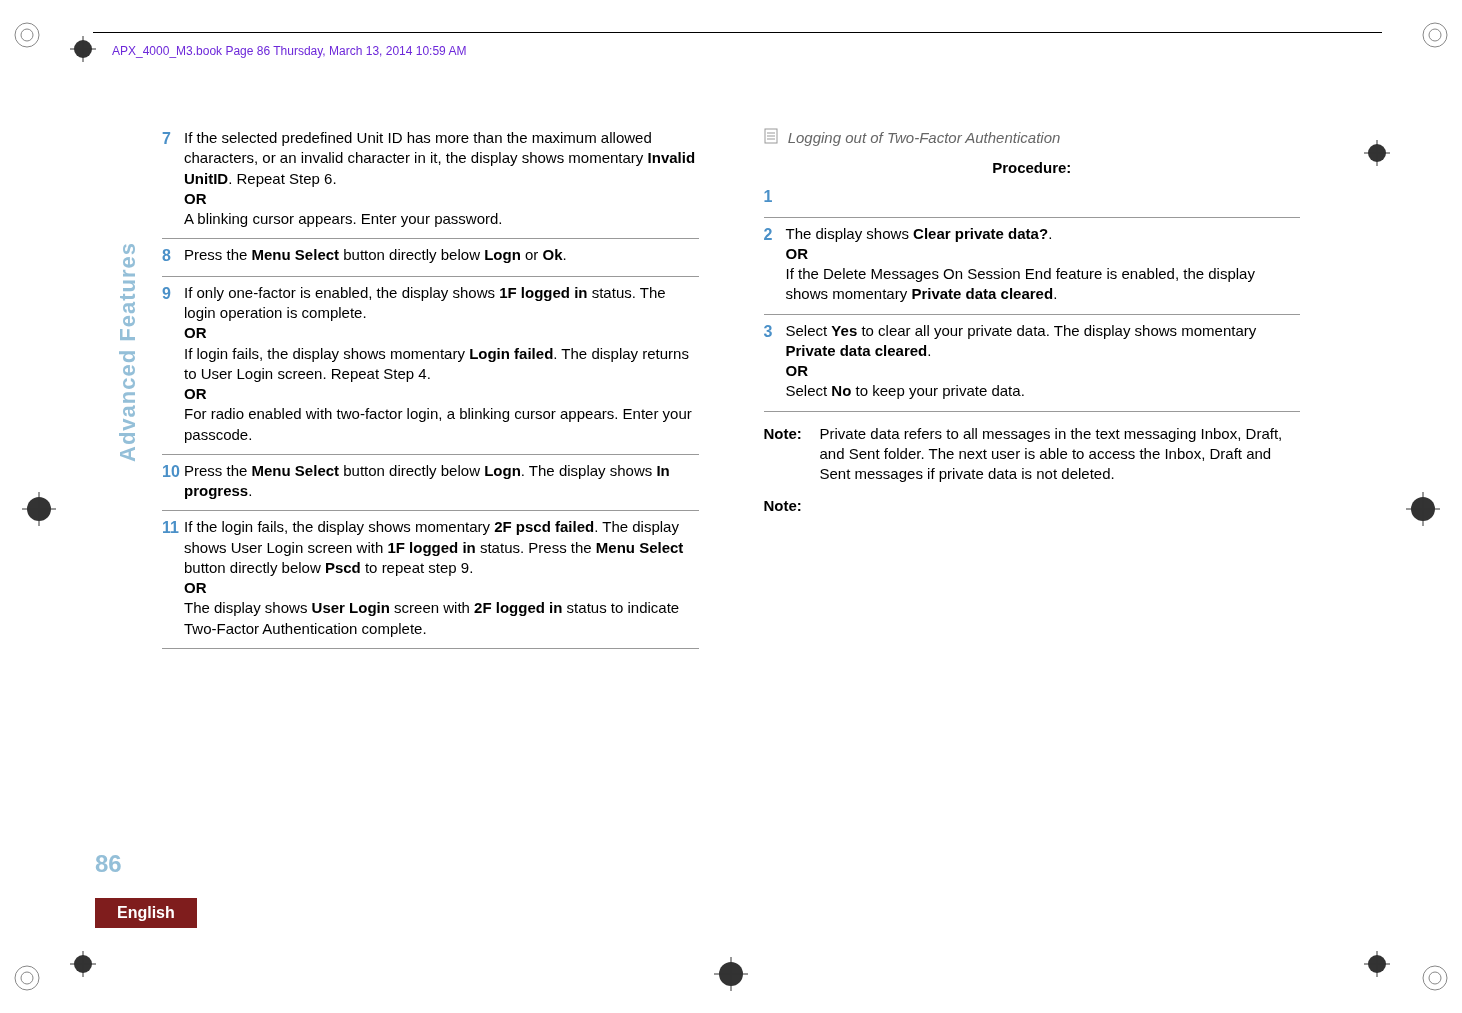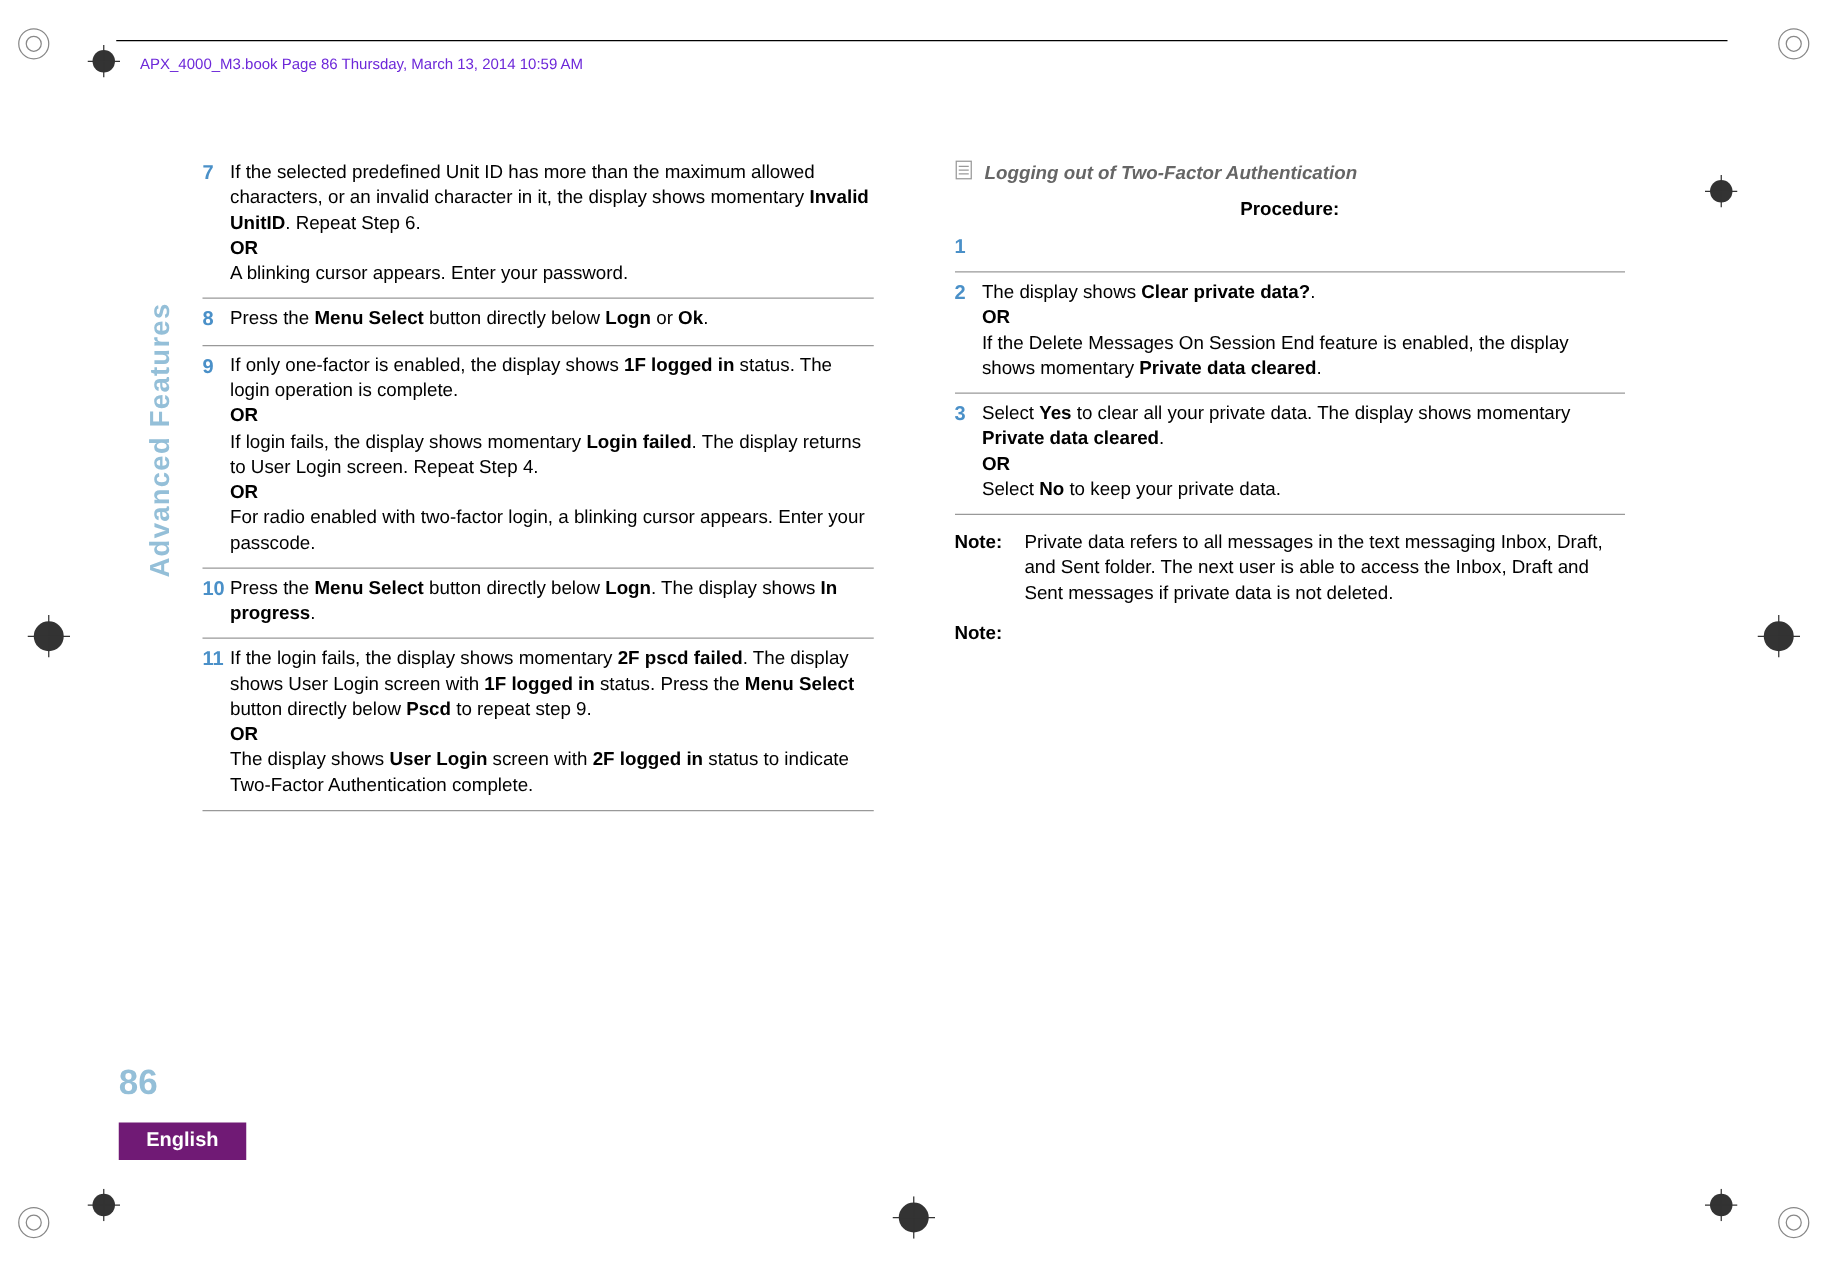--- a/index.html
+++ b/index.html
@@ -63,21 +63,21 @@
     .step-body {
       flex: 1;
     }
     .divider {
       border-top: 1px solid #999;
       margin: 4px 0 6px 0;
     }
     .bold { font-weight: bold; }
     .ui-text { font-weight: bold; }
     .section-heading {
-      font-weight: bold;
+      font-weight: normal;
       font-style: italic;
       color: #666;
       font-size: 15px;
       margin-bottom: 8px;
     }
     .doc-icon {
       display: inline-block;
       vertical-align: middle;
       margin-right: 6px;
       color: #999;
@@ -114,27 +114,27 @@
       font-weight: bold;
       font-size: 22px;
       letter-spacing: 1px;
     }
     .page-num {
       position: absolute;
       left: 95px;
       top: 850px;
       color: #94bfd8;
       font-weight: bold;
-      font-size: 28px;
+      font-size: 24px;
     }
     .lang-box {
       position: absolute;
       left: 95px;
       top: 898px;
-      background: #701a75;
+      background: #7f1d1d;
       color: #fff;
       font-weight: bold;
       font-size: 16px;
       padding: 6px 22px;
     }
   </style>
 </head>
 <body>
 
 <div class="crop-mark" style="top:20px;left:12px;">

